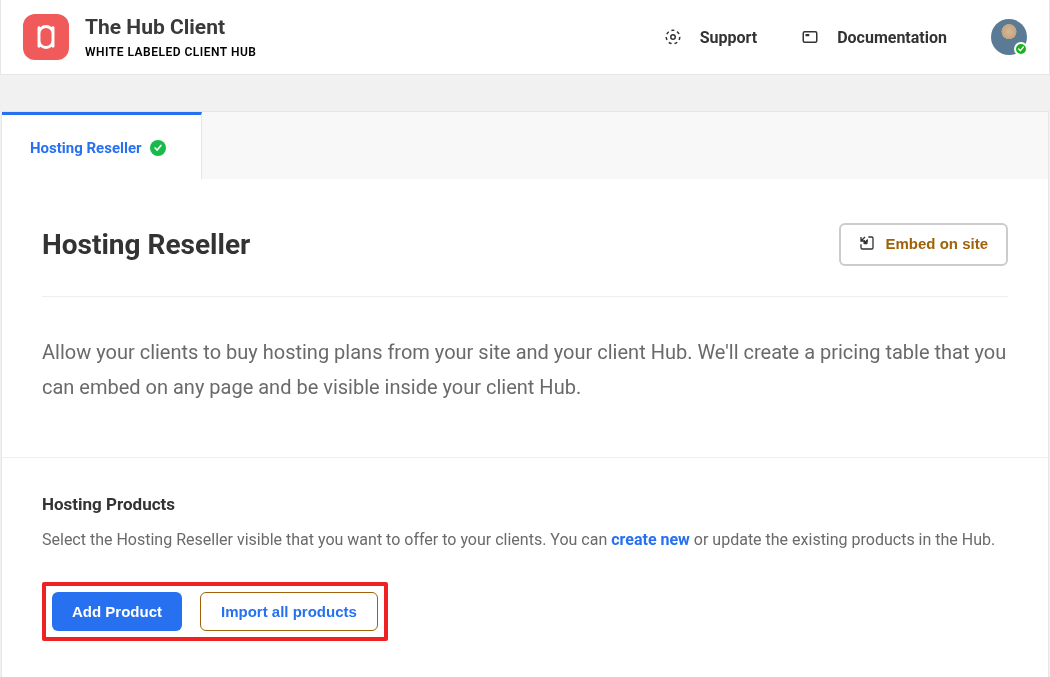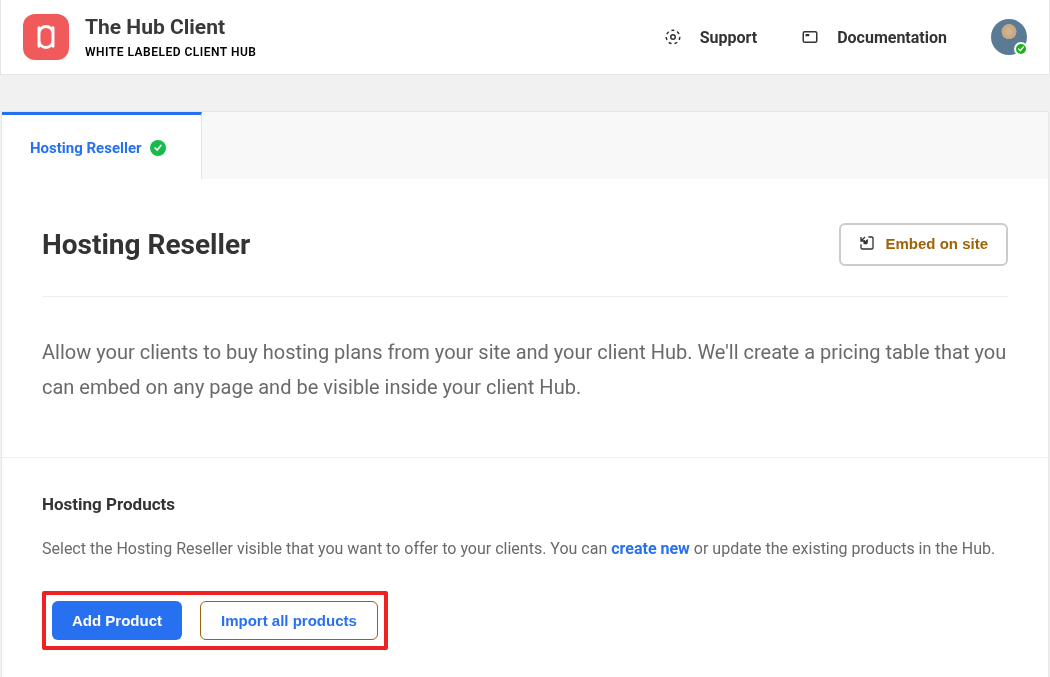--- a/index.html
+++ b/index.html
@@ -162,21 +162,21 @@
     .desc {
       font-size: 20px;
       color: #6a6a6a;
       line-height: 1.75;
       padding: 38px 40px 52px 40px;
     }
     .section-title {
       font-size: 17px;
       font-weight: 700;
       color: #333;
-      margin-bottom: 21px;
+      margin-bottom: 12px;
     }
     .section-desc {
       font-size: 16px;
       color: #6a6a6a;
       line-height: 1.75;
     }
     .link-inline {
       color: #2771f0;
       font-weight: 700;
       cursor: pointer;

